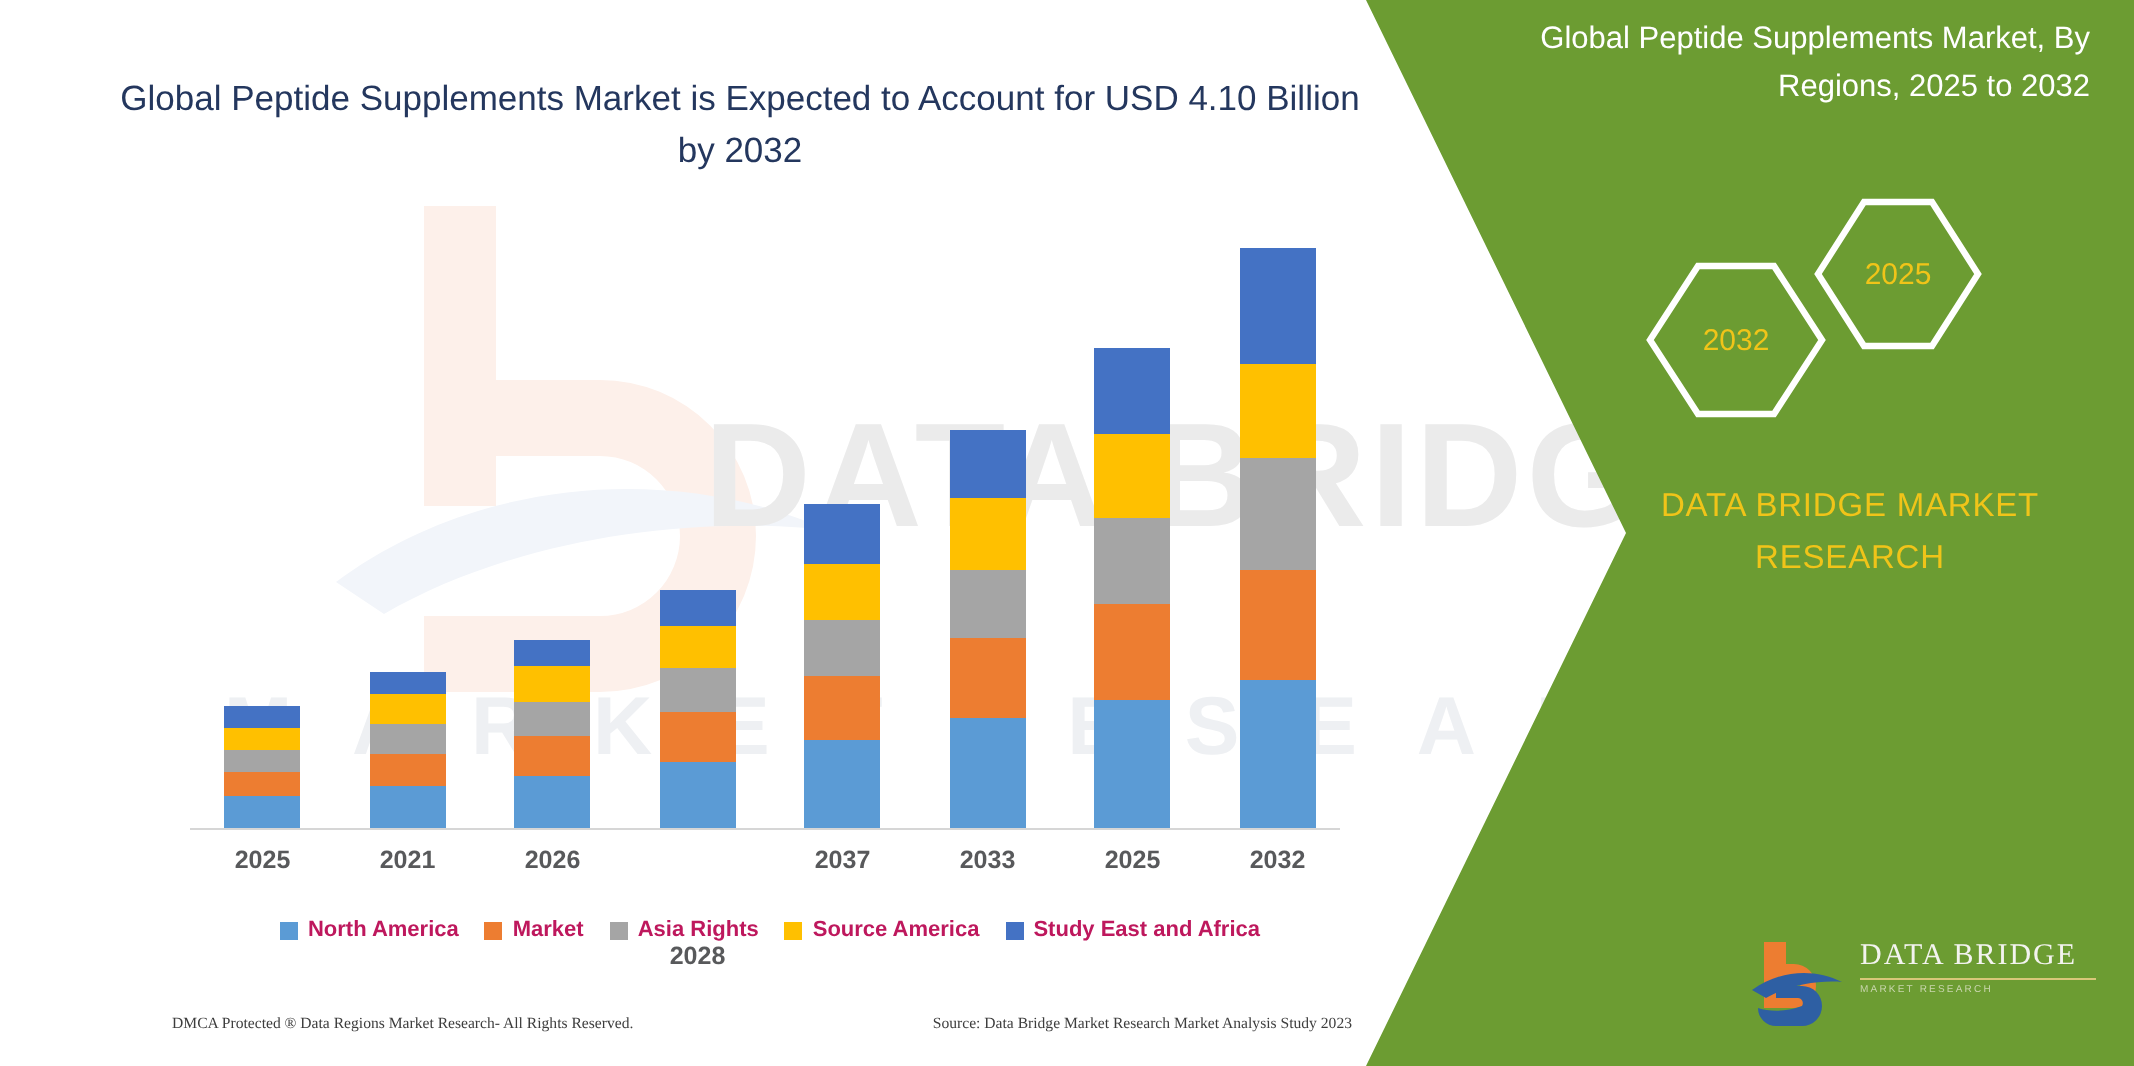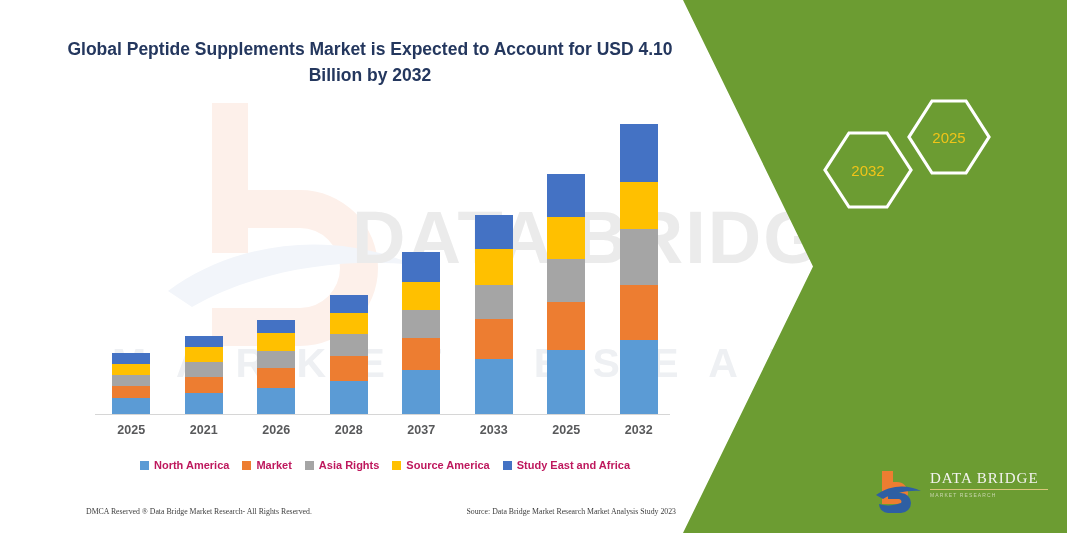--- a/index.html
+++ b/index.html
@@ -58,21 +58,20 @@
   .chart-title {
     position: absolute;
     left: 60px;
     top: 36px;
     width: 620px;
     z-index: 4;
     text-align: center;
     color: #24375e;
     font-size: 17.5px;
     line-height: 26px;
-    font-weight: bold;
   }
 
   .plot {
     position: absolute;
     left: 95px;
     top: 120px;
     width: 580px;
     height: 295px;
     z-index: 3;
   }
@@ -318,21 +317,21 @@
         <div class="seg" style="height: 55.5698px; background: rgb(237, 125, 49);"></div>
         <div class="seg" style="height: 74.7791px; background: rgb(91, 155, 213);"></div>
       </div>
     </div>
   <div class="axis-line"></div>
 
   <div class="xaxis" id="xaxis">
       <div class="xtick" style="left: 0.25px;">2025</div>
       <div class="xtick" style="left: 72.75px;">2021</div>
       <div class="xtick" style="left: 145.25px;">2026</div>
-      <div class="xtick" style="left: 217.75px;">2028</div>
+      <div class="xtick" style="left: 217.75px; margin-top: 48px;">2028</div>
       <div class="xtick" style="left: 290.25px;">2037</div>
       <div class="xtick" style="left: 362.75px;">2033</div>
       <div class="xtick" style="left: 435.25px;">2025</div>
       <div class="xtick" style="left: 507.75px;">2032</div>
     </div>
 
   <div class="legend" id="legend">
       <div class="legend-item">
         <span class="legend-swatch" style="background: rgb(91, 155, 213);"></span>
         <span class="legend-label">North America</span>
@@ -349,42 +348,44 @@
         <span class="legend-swatch" style="background: rgb(255, 192, 0);"></span>
         <span class="legend-label">Source America</span>
       </div>
       <div class="legend-item">
         <span class="legend-swatch" style="background: rgb(68, 114, 196);"></span>
         <span class="legend-label">Study East and Africa</span>
       </div>
     </div>
 
   <div class="footer">
-    <div>DMCA Reserved ® Data Bridge Market Research-  All Rights Reserved.</div>
+    <div>DMCA Protected ® Data Regions Market Research-  All Rights Reserved.</div>
     <div>Source: Data Bridge Market Research  Market Analysis Study 2023</div>
   </div>
 
   <div class="green-panel"></div>
 
+  <div class="panel-title">Global Peptide Supplements Market, By Regions, 2025 to 2032</div>
 
   <div class="hex-wrap">
     <div class="hex" style="left:84px; top:0; width:86px; height:78px;">
       <svg width="86" height="78" viewBox="0 0 86 78" style="position:absolute;left:0;top:0;" aria-hidden="true">
         <polygon points="26,3 60,3 83,39 60,75 26,75 3,39" fill="none" stroke="#ffffff" stroke-width="3.2"></polygon>
       </svg>
       <span>2025</span>
     </div>
     <div class="hex" style="left:0; top:32px; width:92px; height:80px;">
       <svg width="92" height="80" viewBox="0 0 92 80" style="position:absolute;left:0;top:0;" aria-hidden="true">
         <polygon points="27,3 65,3 89,40 65,77 27,77 3,40" fill="none" stroke="#ffffff" stroke-width="3.2"></polygon>
       </svg>
       <span>2032</span>
     </div>
   </div>
 
+  <div class="brand-name">DATA BRIDGE MARKET RESEARCH</div>
 
   <div class="logo-block">
     <svg width="52" height="44" viewBox="0 0 52 44" style="position:absolute;left:0;top:1px;" aria-hidden="true">
       <path d="M8 2 h11 v22 h-11 z" fill="#ed7d31"></path>
       <path d="M8 13 h15 a11 11 0 0 1 0 22 h-15 v-8 h15 a3.2 3.2 0 0 0 0-6.4 h-15 z" fill="#ed7d31"></path>
       <path d="M2 26 c14 -10 31 -11 45 -4 c-13 -1 -28 2 -38 8 z" fill="#2e5fa3"></path>
       <path d="M14 24 h13 a10 10 0 0 1 0 20 h-13 a9 9 0 0 1 -9 -9 c6 2 14 2 22 -1 a2.6 2.6 0 0 0 -2 -4 h-11 z" fill="#2e5fa3"></path>
     </svg>
     <div class="logo-text">
       <div class="logo-main">DATA BRIDGE</div>

